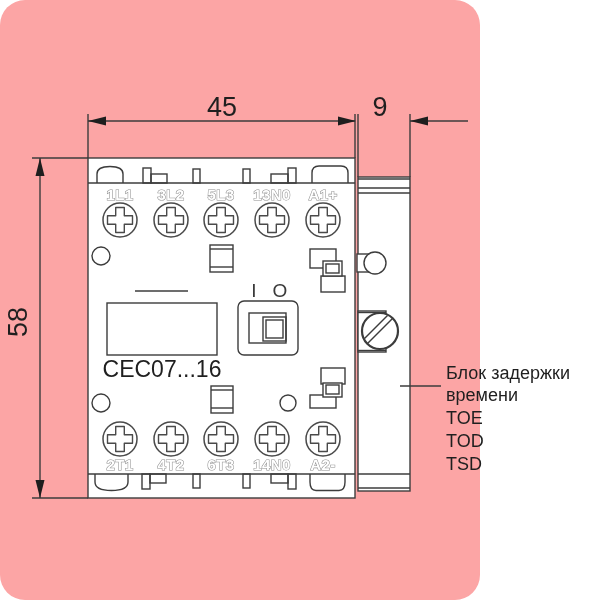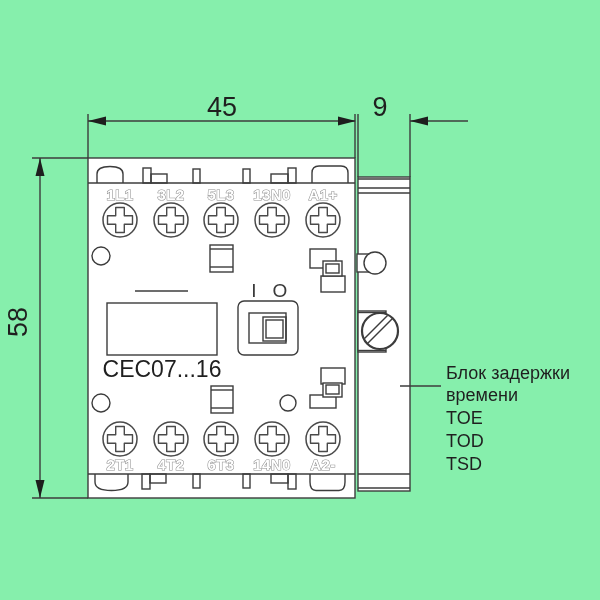--- a/index.html
+++ b/index.html
@@ -1,16 +1,16 @@
 <!DOCTYPE html>
 <html><head>
 <meta charset="utf-8">
 <style>
   html,body{margin:0;padding:0;background:#ffffff;}
-  .stage{width:600px;height:600px;background:#86efac;position:relative;font-family:"Liberation Sans",sans-serif;}
+  .stage{width:480px;height:600px;background:#fca5a5;position:relative;font-family:"Liberation Sans",sans-serif;border-radius:25px;}
   svg{display:block;}
   .ln{stroke:#3c3c3c;stroke-width:1.4;fill:none;}
   .lnw{stroke:#3c3c3c;fill:#ffffff;}
   .fillw{fill:#ffffff;stroke:#3c3c3c;stroke-width:1.4;}
   .arrow{fill:#1e1e1e;stroke:none;}
   .dim-text{font-family:"Liberation Sans",sans-serif;font-size:27px;fill:#1f1f1f;}
   .model-text{font-family:"Liberation Sans",sans-serif;font-size:23px;fill:#1f1f1f;}
   .ann-text{font-family:"Liberation Sans",sans-serif;font-size:18px;fill:#1f1f1f;}
   .io-text{font-family:"Liberation Sans",sans-serif;font-size:19px;fill:#3a3a3a;}
   .tlabel{font-family:"Liberation Sans",sans-serif;font-size:15px;font-weight:bold;

